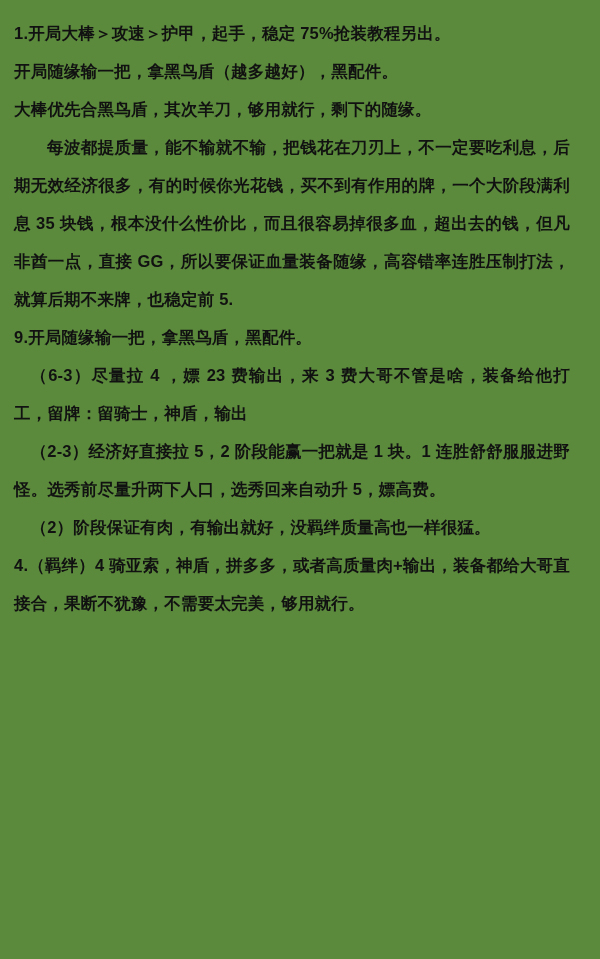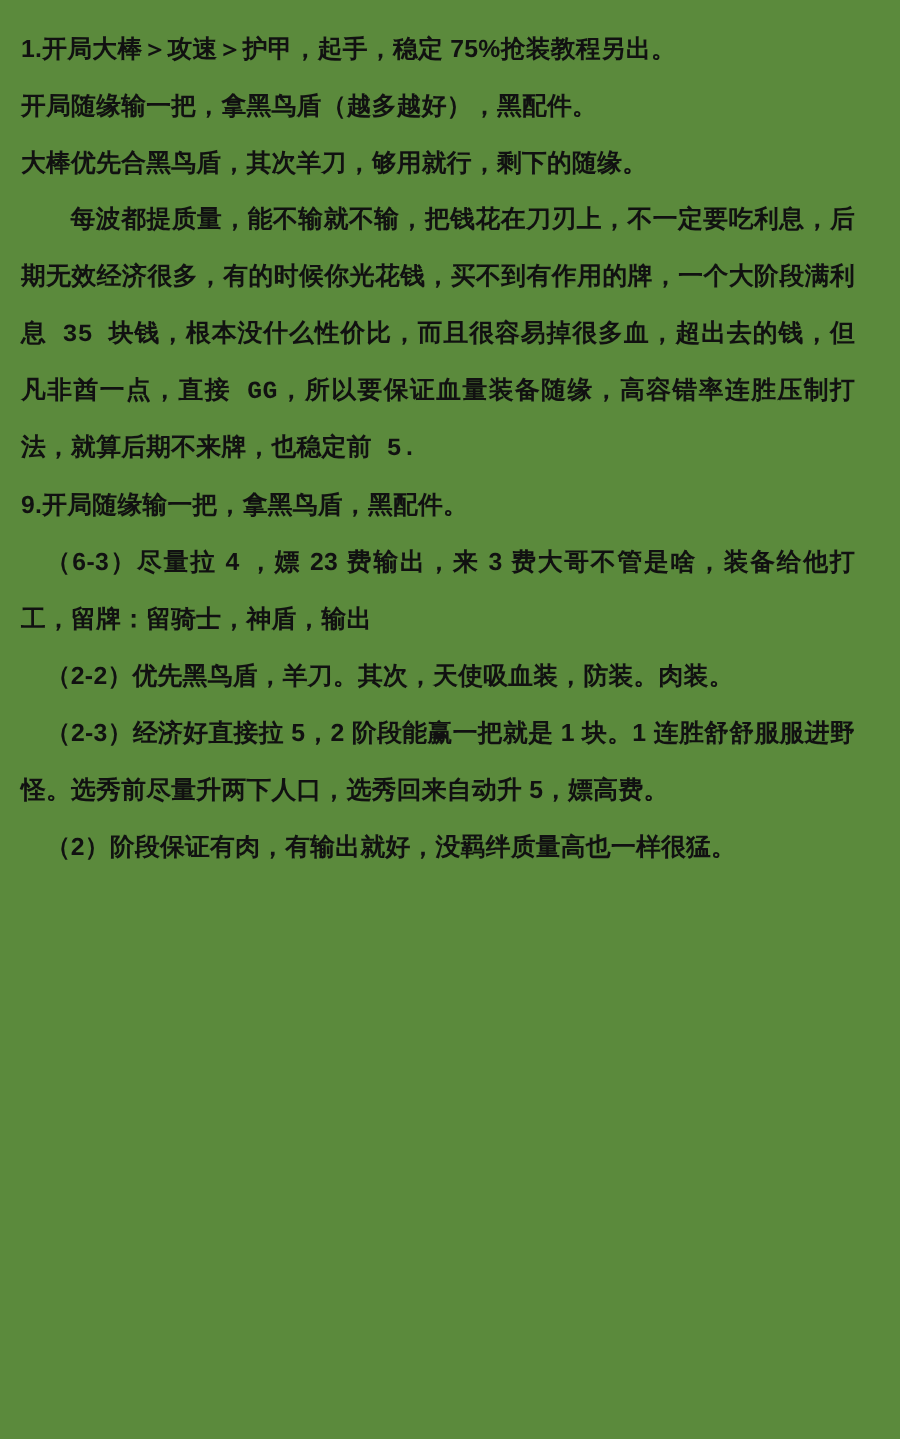--- a/index.html
+++ b/index.html
@@ -27,28 +27,28 @@
     letter-spacing: 0.2px;
     font-weight: 600;
     margin: 0;
     white-space: pre-wrap;
     word-break: break-all;
     text-align: justify;
     text-justify: inter-ideograph;
   }
   .indent-1 { text-indent: 0; }
   .indent-2 { text-indent: 1em; }
-  .indent-3 { text-indent: 2em; font-family: Liberation Mono, monospace; }
+  .indent-3 { text-indent: 2em; }
 </style>
 </head>
 <body>
 
 <div id="doc">
   <p class="para indent-1">1.开局大棒＞攻速＞护甲，起手，稳定 75%抢装教程另出。</p>
   <p class="para indent-1">开局随缘输一把，拿黑鸟盾（越多越好），黑配件。</p>
   <p class="para indent-1">大棒优先合黑鸟盾，其次羊刀，够用就行，剩下的随缘。</p>
   <p class="para indent-3">每波都提质量，能不输就不输，把钱花在刀刃上，不一定要吃利息，后期无效经济很多，有的时候你光花钱，买不到有作用的牌，一个大阶段满利息 35 块钱，根本没什么性价比，而且很容易掉很多血，超出去的钱，但凡非酋一点，直接 GG，所以要保证血量装备随缘，高容错率连胜压制打法，就算后期不来牌，也稳定前 5.</p>
   <p class="para indent-1">9.开局随缘输一把，拿黑鸟盾，黑配件。</p>
   <p class="para indent-2">（6-3）尽量拉 4 ，嫖 23 费输出，来 3 费大哥不管是啥，装备给他打工，留牌：留骑士，神盾，输出</p>
-  <p class="para indent-2">（2-2）优先黑鸟盾，羊刀。其次，天使吸血装，防装。肉装。</p>
   <p class="para indent-2">（2-3）经济好直接拉 5，2 阶段能赢一把就是 1 块。1 连胜舒舒服服进野怪。选秀前尽量升两下人口，选秀回来自动升 5，嫖高费。</p>
   <p class="para indent-2">（2）阶段保证有肉，有输出就好，没羁绊质量高也一样很猛。</p>
+  <p class="para indent-1">4.（羁绊）4 骑亚索，神盾，拼多多，或者高质量肉+输出，装备都给大哥直接合，果断不犹豫，不需要太完美，够用就行。</p>
 </div>
 
 </body></html>

